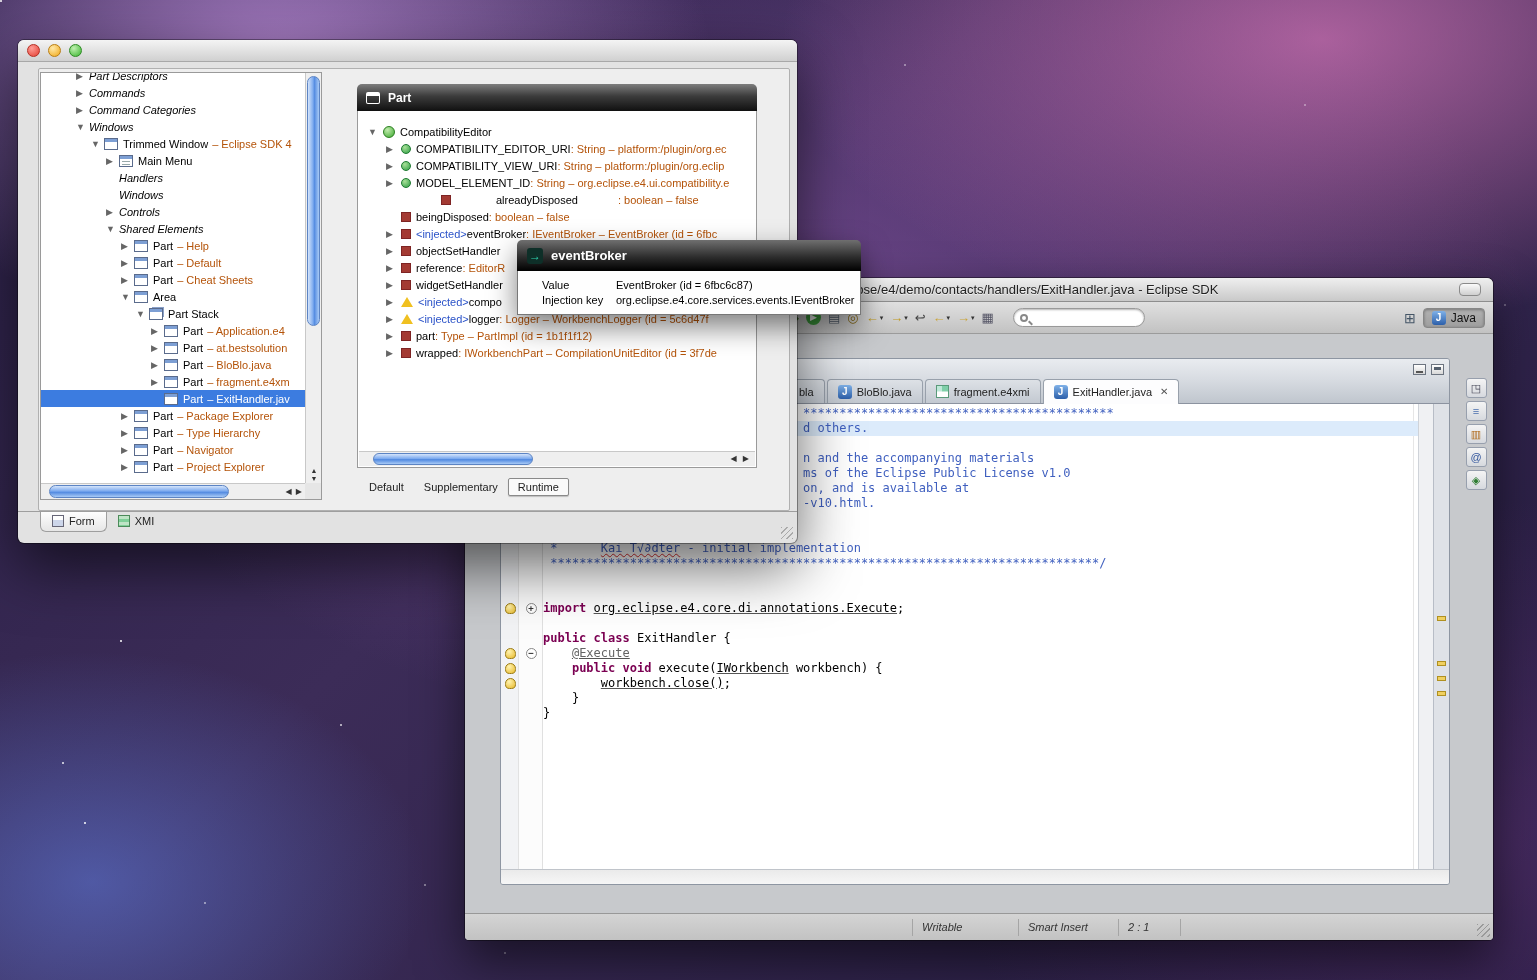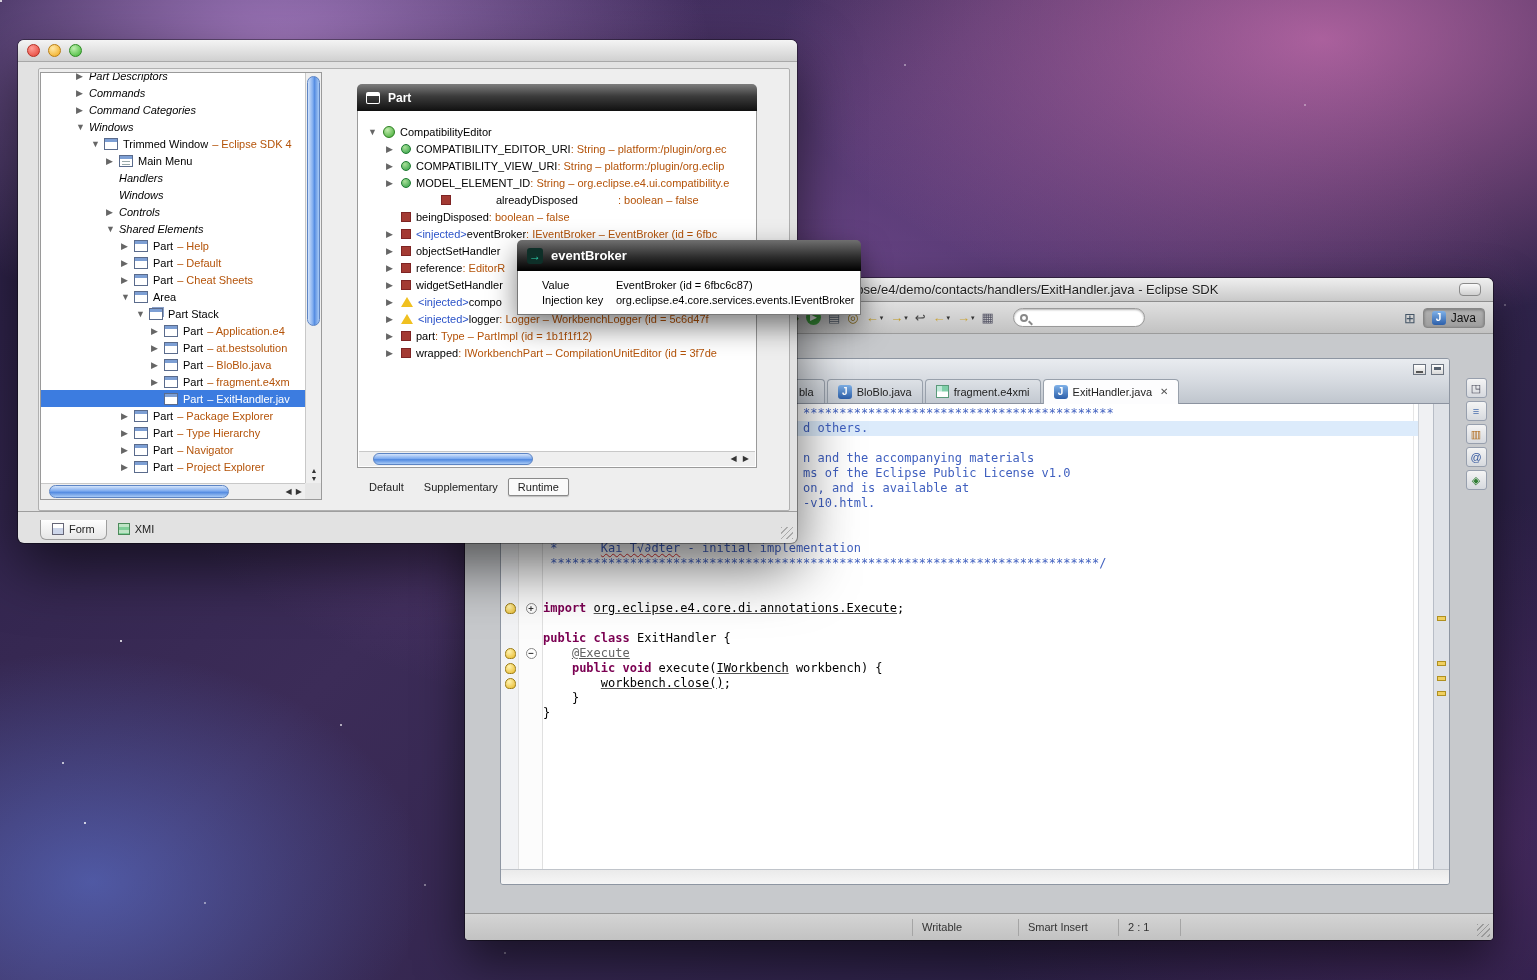--- a/index.html
+++ b/index.html
@@ -84,21 +84,21 @@
     background:radial-gradient(circle at 35% 30%,#fff3b0,#e8b92a);}
   .fc{width:11px;height:11px;border-radius:50%;border:1px solid #888;background:#fff;color:#333;
     font:bold 9px/9px "DejaVu Sans Mono",monospace;display:flex;align-items:center;justify-content:center;}
   .e-hscroll{height:15px;background:linear-gradient(#eaeaea,#f6f6f6);border-top:1px solid #c0c4ca;}
   
   .e-sidebar{position:absolute;right:5px;top:100px;width:24px;display:flex;flex-direction:column;gap:3px;align-items:center;}
   .sbtn{width:21px;height:20px;border:1px solid #979fad;border-radius:3px;background:linear-gradient(#f4f4f4,#d6d9de);
     display:flex;align-items:center;justify-content:center;font-size:11px;}
   
   .e-status{position:absolute;left:0;right:0;bottom:0;height:27px;border-top:1px solid #989898;
-    background:linear-gradient(#d4d4d4,#c2c2c2);display:flex;align-items:center;font-size:11px;color:#333;border-radius:0 0 4px 4px;}
+    background:linear-gradient(#d4d4d4,#c2c2c2);display:flex;align-items:center;font-size:11px;color:#333;border-radius:0 0 4px 4px;font-style:italic;}
   .s-spacer{width:447px;}
   .scell{border-left:1px solid #a5a5a5;height:17px;display:flex;align-items:center;padding-left:9px;}
   .scell0{width:106px;} .scell1{width:100px;} .scell2{width:62px;}
   .s-enddiv{border-left:1px solid #a5a5a5;height:17px;}
   .grip{position:absolute;right:3px;bottom:3px;width:13px;height:13px;
     background:repeating-linear-gradient(135deg,#9a9a9a 0 1px,transparent 1px 4px);}
 
   
   #spy{position:absolute;left:18px;top:40px;width:779px;height:503px;z-index:50;background:#e2e2e2;border-radius:6px;
     box-shadow:0 24px 60px rgba(0,0,0,.6),0 0 0 1px rgba(0,0,0,.35);}
@@ -155,21 +155,21 @@
   .val{color:#b45309;}
   .dh-scroll{position:absolute;left:1px;right:1px;bottom:1px;height:15px;background:#efefef;border-top:1px solid #c8c8c8;}
   .dh-thumb{position:absolute;left:14px;top:1px;height:12px;width:160px;border-radius:8px;border:1px solid #5c84c4;
     background:linear-gradient(to bottom,#d4e4fb,#79a8ee 48%,#5189e0 56%,#a8caf6);}
   .dh-arrows{position:absolute;right:4px;top:2px;font-size:8px;color:#333;letter-spacing:2px;}
   .dtabs{display:flex;align-items:center;margin-top:10px;margin-left:2px;font-size:11px;color:#222;}
   .rtab{padding:2px 9px;border:1px solid transparent;}
   .rtab.active{background:#fafafa;border:1px solid #8a8a8a;border-radius:2px;box-shadow:0 1px 1px rgba(0,0,0,.2);}
   
   .bottom-line{position:absolute;left:0;right:0;top:471px;border-top:1px solid #9e9e9e;}
-  .spy-bottom-tabs{position:absolute;left:22px;top:472px;display:flex;align-items:flex-start;font-size:11px;margin-top:8px;}
+  .spy-bottom-tabs{position:absolute;left:22px;top:472px;display:flex;align-items:flex-start;font-size:11px;}
   .btab{display:flex;align-items:center;gap:5px;padding:3px 11px 4px;color:#222;}
   .btab.active{background:linear-gradient(#fefefe,#e6e6e6);border:1px solid #9e9e9e;border-top:none;
     border-radius:0 0 6px 6px;}
   .bticon{width:12px;height:12px;flex:none;}
   .bt-form{border:1px solid #667;background:linear-gradient(#fff 40%,#cdd6ea 40%);}
   .bt-xmi{border:1px solid #4c8a5a;background:
      repeating-linear-gradient(#bfe4c6 0 3px,#7fcF98 3px 6px);}
   .spy-grip{position:absolute;right:4px;bottom:4px;width:12px;height:12px;
     background:repeating-linear-gradient(135deg,#aaa 0 1px,transparent 1px 4px);}
 

